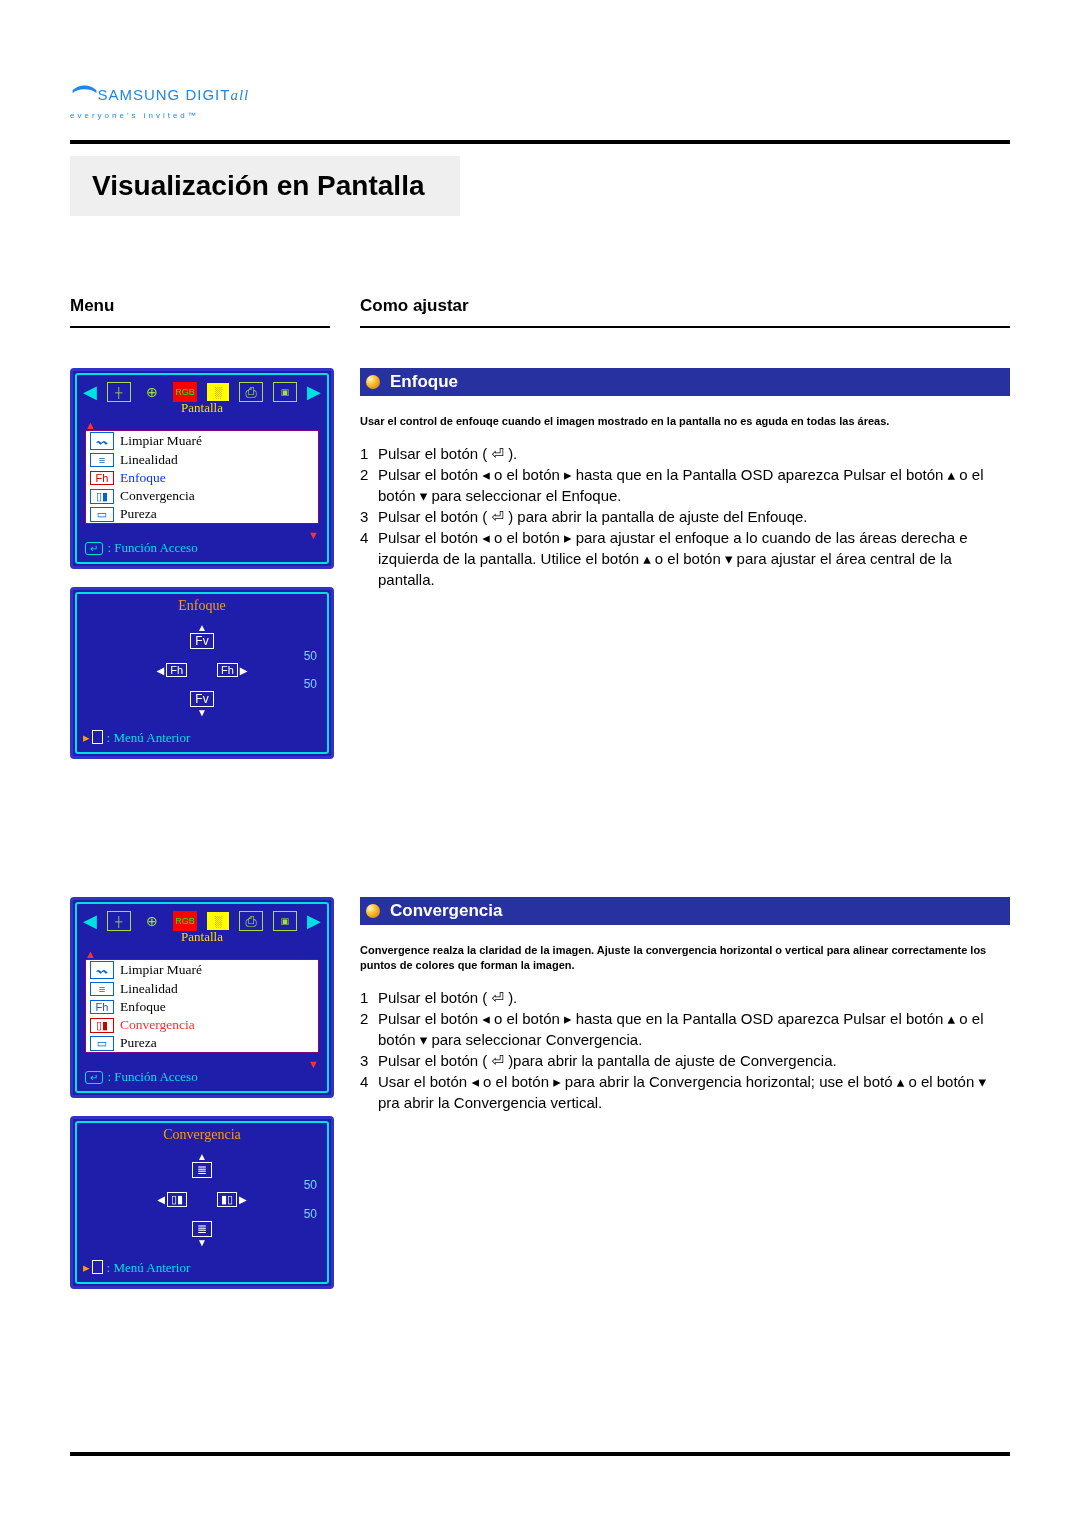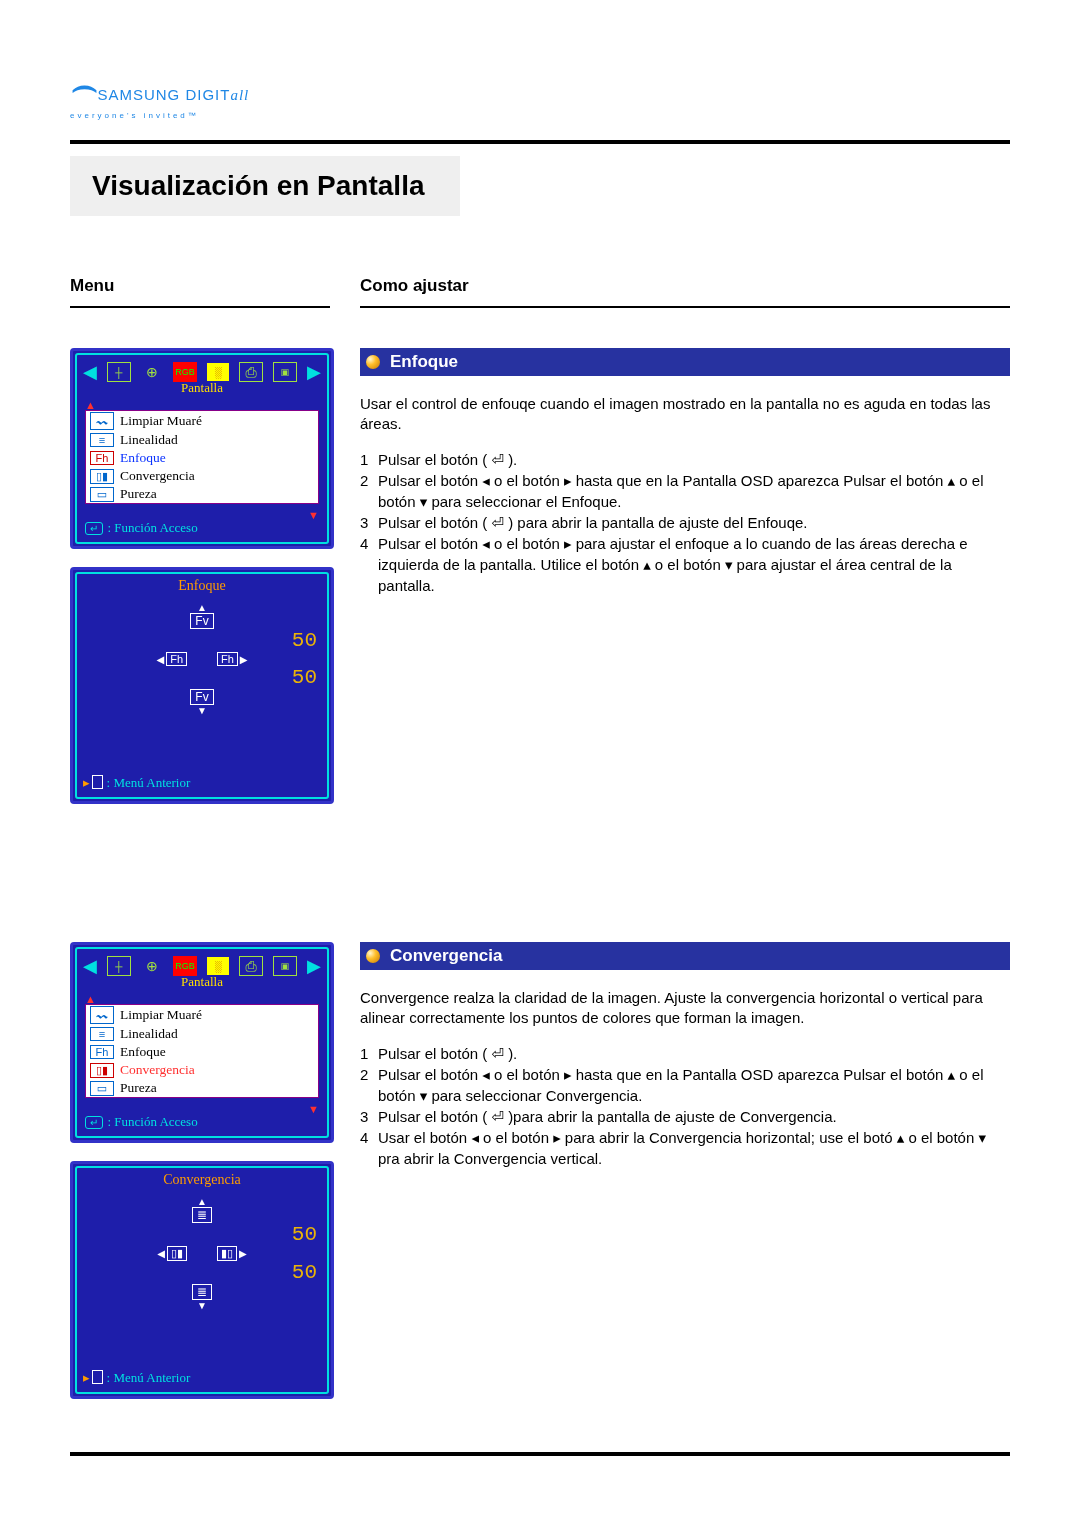--- a/index.html
+++ b/index.html
@@ -51,21 +51,21 @@
     color:#fff;
     font-weight:bold;font-size:17px;
     padding:4px 8px 4px 2px;
     margin-bottom:18px;
   }
   .bullet-dot{
     width:14px;height:14px;border-radius:50%;
     background:radial-gradient(circle at 30% 30%,#fff6d0 0%,#ffbf2b 40%,#c47700 100%);
     margin:0 10px 0 4px;flex:0 0 14px;
   }
-  .lead{font-weight:normal;font-size:15px;line-height:1.35;margin:0 0 14px;}
+  .lead{font-weight:bold;font-size:11px;line-height:1.35;margin:0 0 14px;}
   .steps{list-style:none;padding:0;margin:0;font-size:15px;line-height:1.4;}
   .steps li{display:flex;}
   .steps .num{width:18px;flex:0 0 18px;}
   
   .osd{
     width:258px;
     background:var(--osd-blue);
     border:3px solid var(--osd-blue-light);
     border-radius:4px;
     color:#fff;
@@ -98,26 +98,26 @@
   .list-row.sel .item-label{color:#0a32ff;}
   .list-row.sel2 .item-label{color:var(--osd-red);}
   .scroll-arrow{color:var(--osd-red);font-size:11px;padding:0 8px;height:10px;line-height:10px;text-align:right;}
   .access{color:var(--osd-cyan);padding:0 8px 6px;font-size:13px;}
   .access .enter{display:inline-block;border:1px solid var(--osd-cyan);border-radius:3px;padding:0 4px;margin-right:4px;font-size:10px;}
   .osd .subtitle{color:var(--osd-orange);text-align:center;padding:4px 0 2px;font-size:14px;}
   .orange-title{color:var(--osd-orange);}
   .adjust-grid{display:flex;flex-direction:column;align-items:center;padding:6px 10px 8px;position:relative;}
   .adjust-row{display:flex;align-items:center;width:100%;}
   .fv-squig{border:1px solid #fff;padding:0 4px;font-size:12px;font-family:Arial,sans-serif;}
-  .val{margin-left:auto;font-family:Liberation Mono, monospace;font-size:21px;color:#eab308;}
+  .val{margin-left:auto;font-family:Liberation Sans, sans-serif;font-size:12px;color:#7dd3fc;}
   .arrows-col{display:flex;flex-direction:column;align-items:center;}
   .ar-h{display:flex;align-items:center;gap:2px;}
   .mini-fh{border:1px solid #fff;padding:0 3px;font-size:11px;font-family:Arial,sans-serif;}
   .arsm{font-size:10px;color:#fff;}
-  .prev{color:var(--osd-cyan);padding:4px 6px 6px;font-size:13px;margin-top:47px;}
+  .prev{color:var(--osd-cyan);padding:4px 6px 6px;font-size:13px;}
   .prev .arrow-left{color:var(--osd-orange);margin-right:2px;display:inline-block;}
   .prev .sq{display:inline-block;width:9px;height:12px;border:1px solid #fff;margin-right:4px;vertical-align:-2px;}
   .footer-rule{margin-top:auto;}
 </style>
 </head>
 <body>
 
 <div class="page">
 
   <div class="logo-wrap">
@@ -129,21 +129,21 @@
     </div>
     <div class="logo-tag">everyone's invited™</div>
   </div>
 
   <hr class="hr-thick">
 
   <div class="page-title-box">
     <h1 class="page-title">Visualización en Pantalla</h1>
   </div>
 
-  <div class="columns" style="margin-top:60px;justify-content:flex-end;">
+  <div class="columns" style="margin-top:80px;justify-content:flex-end;">
     <div class="col-left">
       <div class="col-head">Menu</div>
     </div>
     <div class="col-right">
       <div class="col-head">Como ajustar</div>
     </div>
   </div>
 
   <div class="section-group">
     <div class="col-left">

